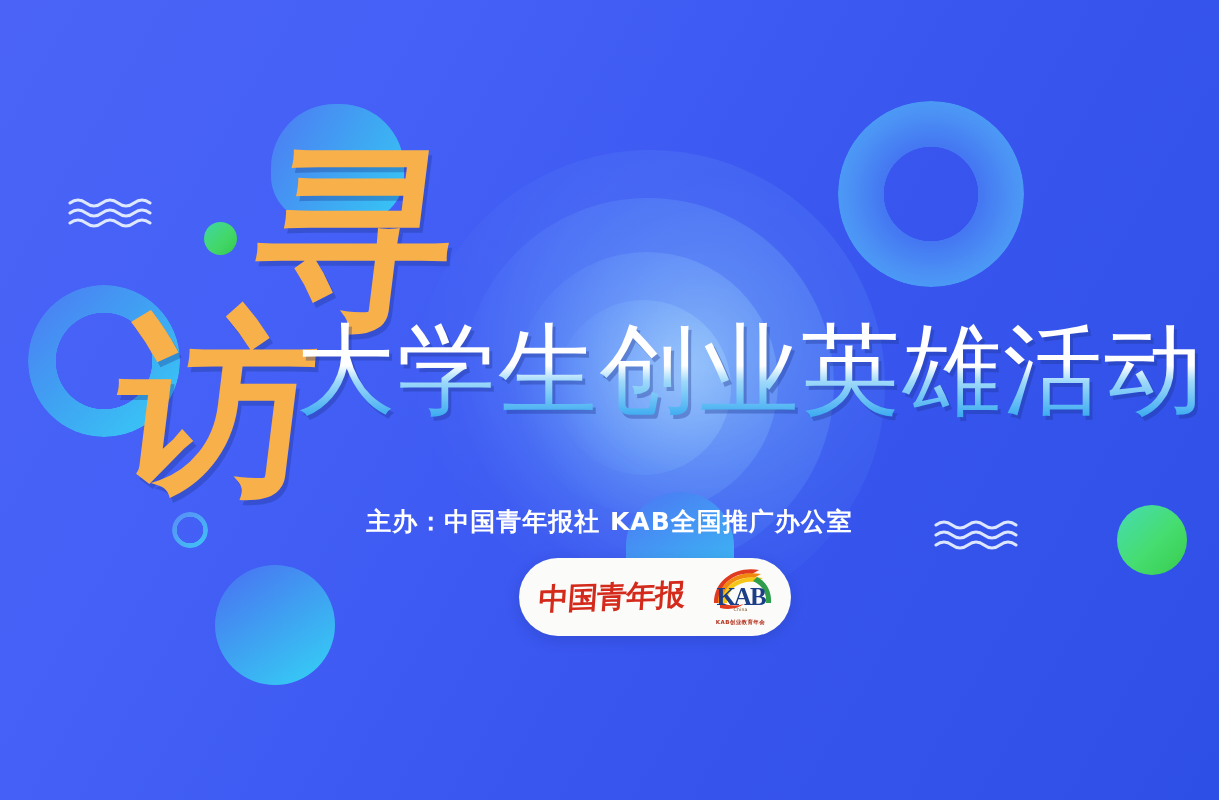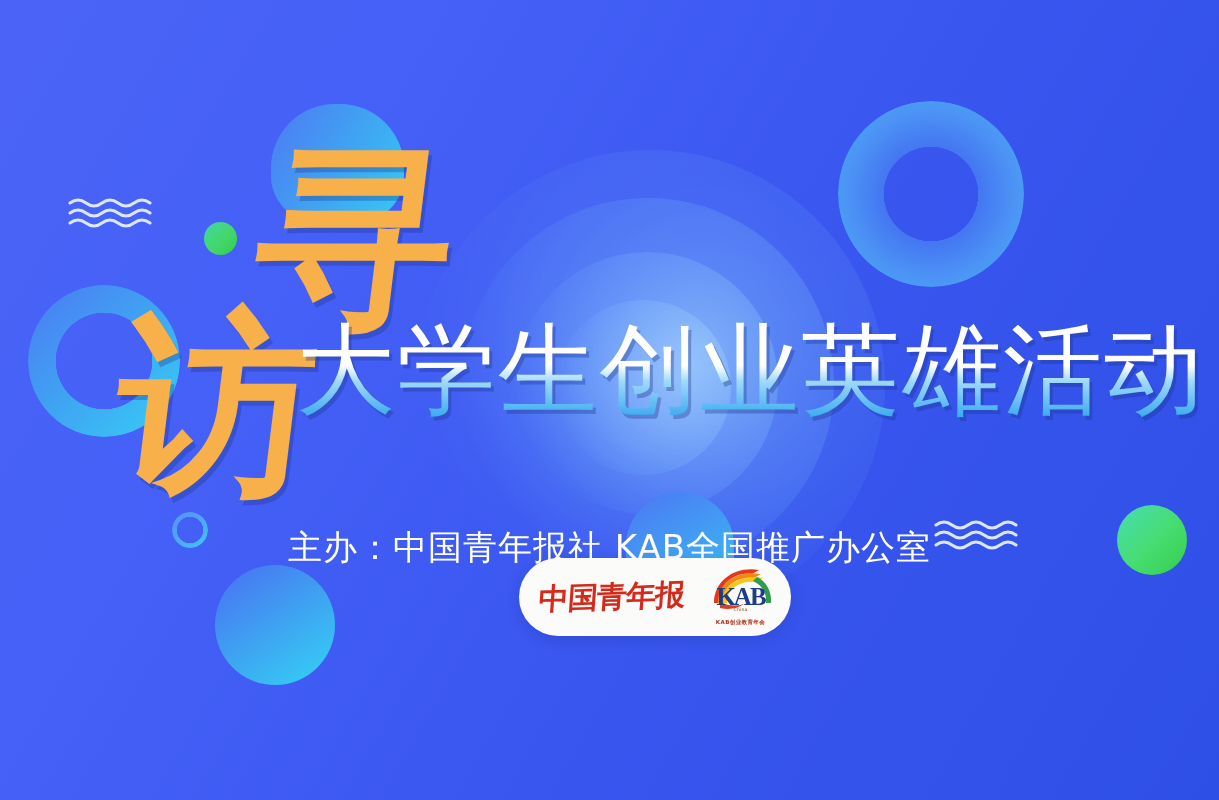--- a/index.html
+++ b/index.html
@@ -100,25 +100,24 @@
     color: transparent;
     -webkit-text-fill-color: transparent;
   }
 
   .organizer {
     position: absolute;
     left: 0;
     right: 0;
     top: 505px;
     text-align: center;
-    font-size: 34px;
-    font-weight: 400;
+    font-size: 25px;
+    font-weight: 700;
     color: #FFFFFF;
     letter-spacing: 1px;
-    margin-top: 20px;
   }
 
   
   .logo-pill {
     position: absolute;
     left: 519px;
     top: 558px;
     width: 272px;
     height: 78px;
     border-radius: 39px;

